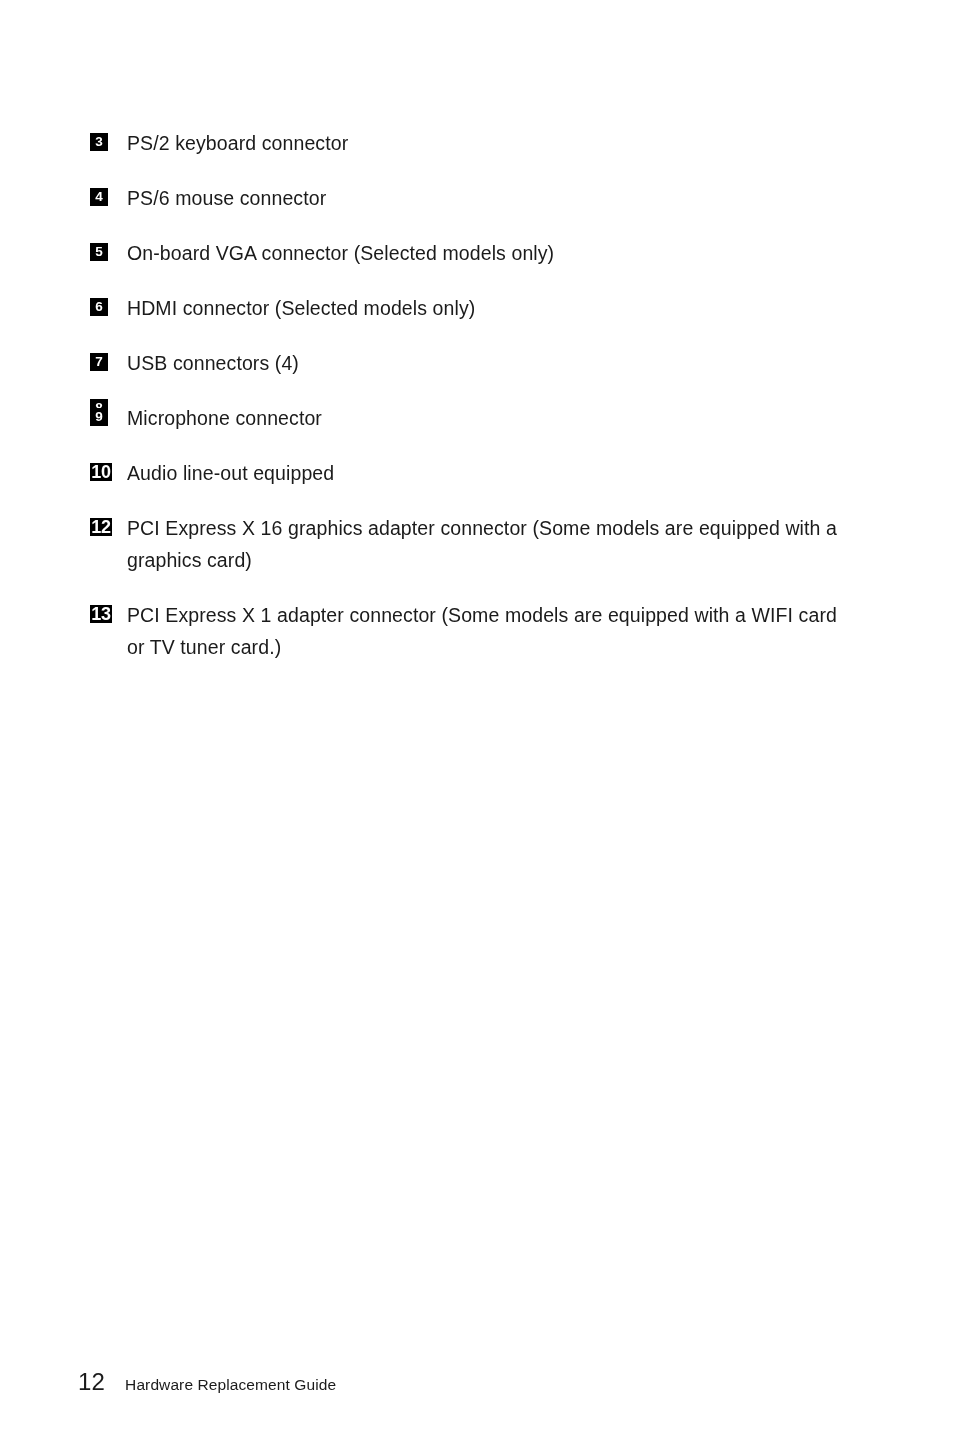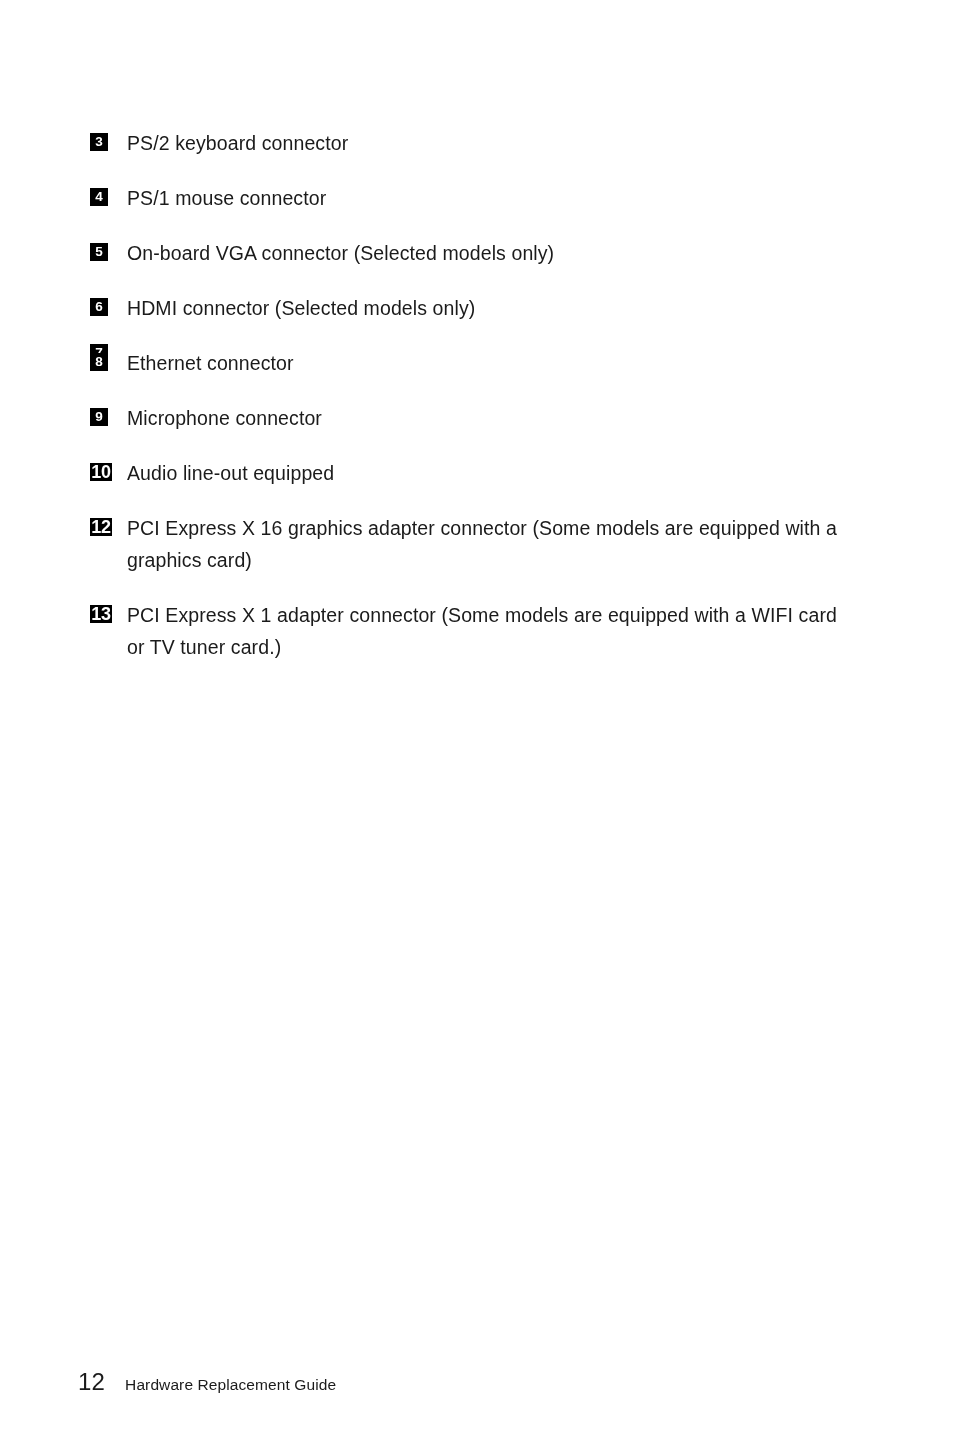--- a/index.html
+++ b/index.html
@@ -113,40 +113,40 @@
 
   <ul class="connector-list">
 
     <li class="connector-item">
       <span class="badge">3</span>
       <span class="item-text">PS/2 keyboard connector</span>
     </li>
 
     <li class="connector-item">
       <span class="badge">4</span>
-      <span class="item-text">PS/1 mouse connector</span>
+      <span class="item-text">PS/6 mouse connector</span>
     </li>
 
     <li class="connector-item">
       <span class="badge">5</span>
       <span class="item-text">On-board VGA connector (Selected models only)</span>
     </li>
 
     <li class="connector-item">
       <span class="badge">6</span>
       <span class="item-text">HDMI connector (Selected models only)</span>
     </li>
 
     <li class="connector-item">
       <span class="badge">7</span>
+      <span class="item-text">USB connectors (4)</span>
     </li>
 
     <li class="connector-item">
       <span class="badge">8</span>
-      <span class="item-text">Ethernet connector</span>
     </li>
 
     <li class="connector-item">
       <span class="badge">9</span>
       <span class="item-text">Microphone connector</span>
     </li>
 
     <li class="connector-item">
       <span class="badge wide">10</span>
       <span class="item-text">Audio line-out equipped</span>

